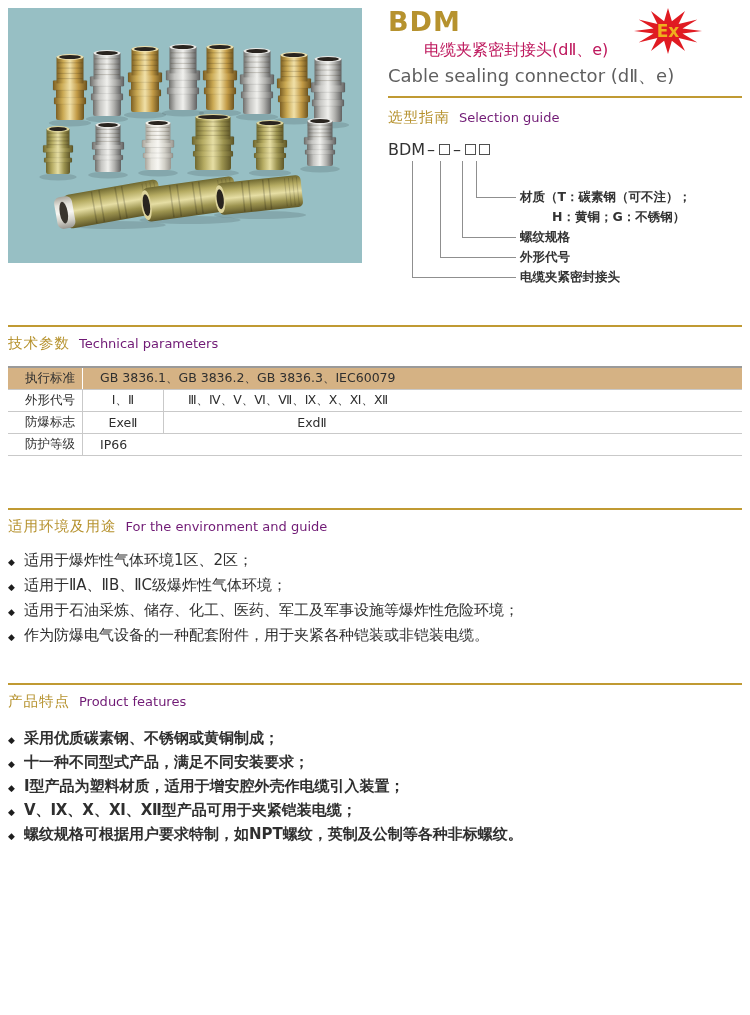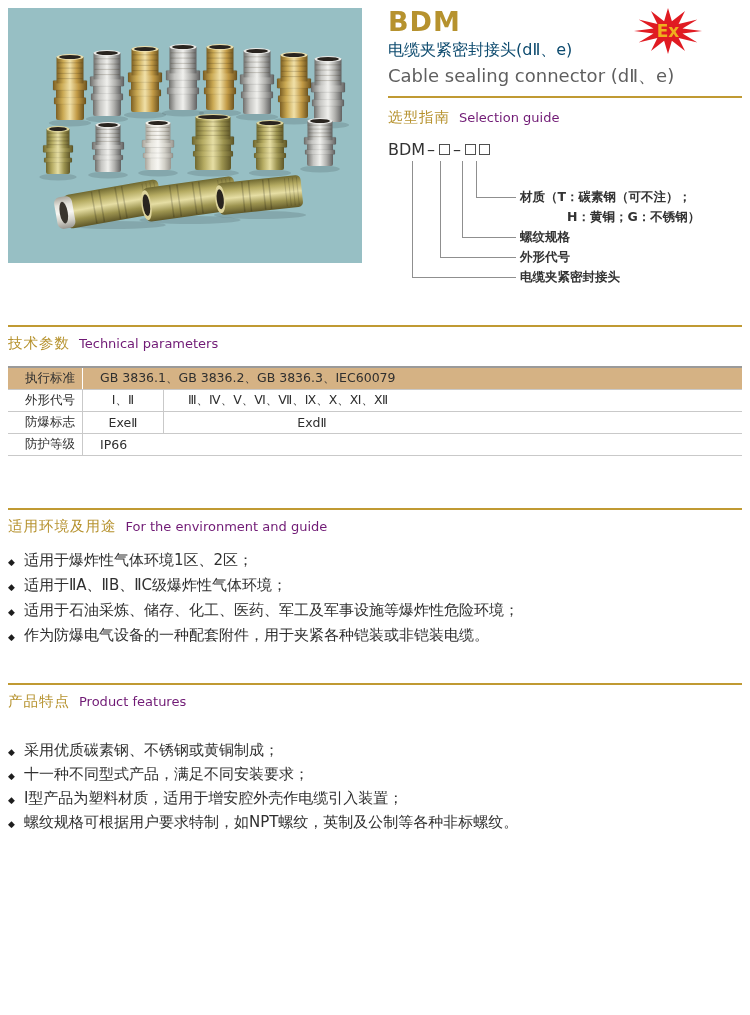--- a/index.html
+++ b/index.html
@@ -9,39 +9,39 @@
   *{box-sizing:border-box;margin:0;padding:0}
   body{font-family:"DejaVu Sans","Liberation Sans",sans-serif;background:#fff;}
   .page{position:relative;width:750px;height:1015px;background:#fff;overflow:hidden;}
 
   
   .photo{position:absolute;left:8px;top:8px;width:354px;height:255px;background:var(--photoBg);}
 
   
   .head{position:absolute;left:388px;top:6px;width:354px;}
   .title{font-size:27px;line-height:1.15;font-weight:bold;color:var(--gold);letter-spacing:1px;margin-bottom:3px;}
-  .sub-zh{font-size:16px;line-height:1.3;color:#0c4a6e;margin-bottom:3px;}
+  .sub-zh{font-size:16px;line-height:1.3;color:#be185d;margin-bottom:3px;margin-left:36px;}
   .sub-en{font-size:18px;line-height:1.35;color:var(--muted);}
   .rule{height:2px;background:var(--rule);}
   .head .rule{margin-top:8px;}
   .exmark{position:absolute;left:245px;top:0;width:70px;height:50px;}
 
   .sec-head{margin-top:10px;display:flex;align-items:baseline;}
   .zh{font-size:14.5px;font-weight:normal;color:var(--gold);letter-spacing:1px;}
   .en{font-size:13px;color:#701a75;margin-left:9px;}
 
   
   .diagram{position:relative;margin-top:12px;height:152px;font-size:12.5px;color:#333;}
   .code{display:flex;align-items:center;height:20px;font-size:16px;color:#333;}
   .box{width:11px;height:11px;border:1.5px solid #4f4f4f;display:inline-block;margin:0 1.5px;}
   .dash{margin:0 2px;}
   .vl{position:absolute;width:1px;background:#8f8f8f;}
   .hl{position:absolute;height:1px;background:#8f8f8f;}
   .dlab{position:absolute;left:132px;font-weight:bold;white-space:nowrap;color:#333;}
-  .dlab.ind{left:179px;}
+  .dlab.ind{left:164px;}
 
   
   .section{position:absolute;left:8px;right:8px;}
   .section .sec-head{margin-top:7px;}
   #tech{top:325px;} #env{top:508px;} #feat{top:683px;}
 
   
   .tbl{margin-top:13px;border-top:2px solid var(--lineDark);font-size:12.5px;color:var(--ink);}
   .trow{display:grid;grid-template-columns:75px 80px 1fr;border-bottom:1px solid var(--line);min-height:22px;}
   .cell{display:flex;align-items:center;}
@@ -50,21 +50,21 @@
   .t1 .lab{border-right:1px solid #fff;}
   .span2{grid-column:2/4;padding-left:17px;}
   .cen{justify-content:center;}
   .c3{border-left:1px solid var(--line);padding-left:24px;}
   .c3.mid{padding-left:12px;}
   .c3.mid span{display:block;width:272px;text-align:center;}
 
   
   .blist{margin-top:13px;list-style:none;}
   .blist li{display:flex;align-items:baseline;font-size:15px;color:var(--ink);line-height:23px;}
-  #feat .blist{margin-top:28px;}
+  #feat .blist{margin-top:16px;font-weight:bold;}
   #feat .blist li{line-height:22px;}
   .blist li::before{content:"◆";font-size:9px;margin-right:9px;color:#1d1d1d;flex:none;}
 </style>
 </head>
 <body>
 
 <div class="page">
 
   <div class="photo">
     <div id="photo-art"><svg width="354" height="255" viewBox="0 0 354 255">
@@ -402,17 +402,18 @@
   <div class="section" id="feat">
     <div class="rule"></div>
     <div class="sec-head">
       <span class="zh">产品特点</span>
       <span class="en">Product features</span>
     </div>
     <ul class="blist">
       <li>采用优质碳素钢、不锈钢或黄铜制成；</li>
       <li>十一种不同型式产品，满足不同安装要求；</li>
       <li>Ⅰ型产品为塑料材质，适用于增安腔外壳作电缆引入装置；</li>
+      <li>Ⅴ、Ⅸ、Ⅹ、Ⅺ、Ⅻ型产品可用于夹紧铠装电缆；</li>
       <li>螺纹规格可根据用户要求特制，如NPT螺纹，英制及公制等各种非标螺纹。</li>
     </ul>
   </div>
 
 </div>
 
 </body></html>

